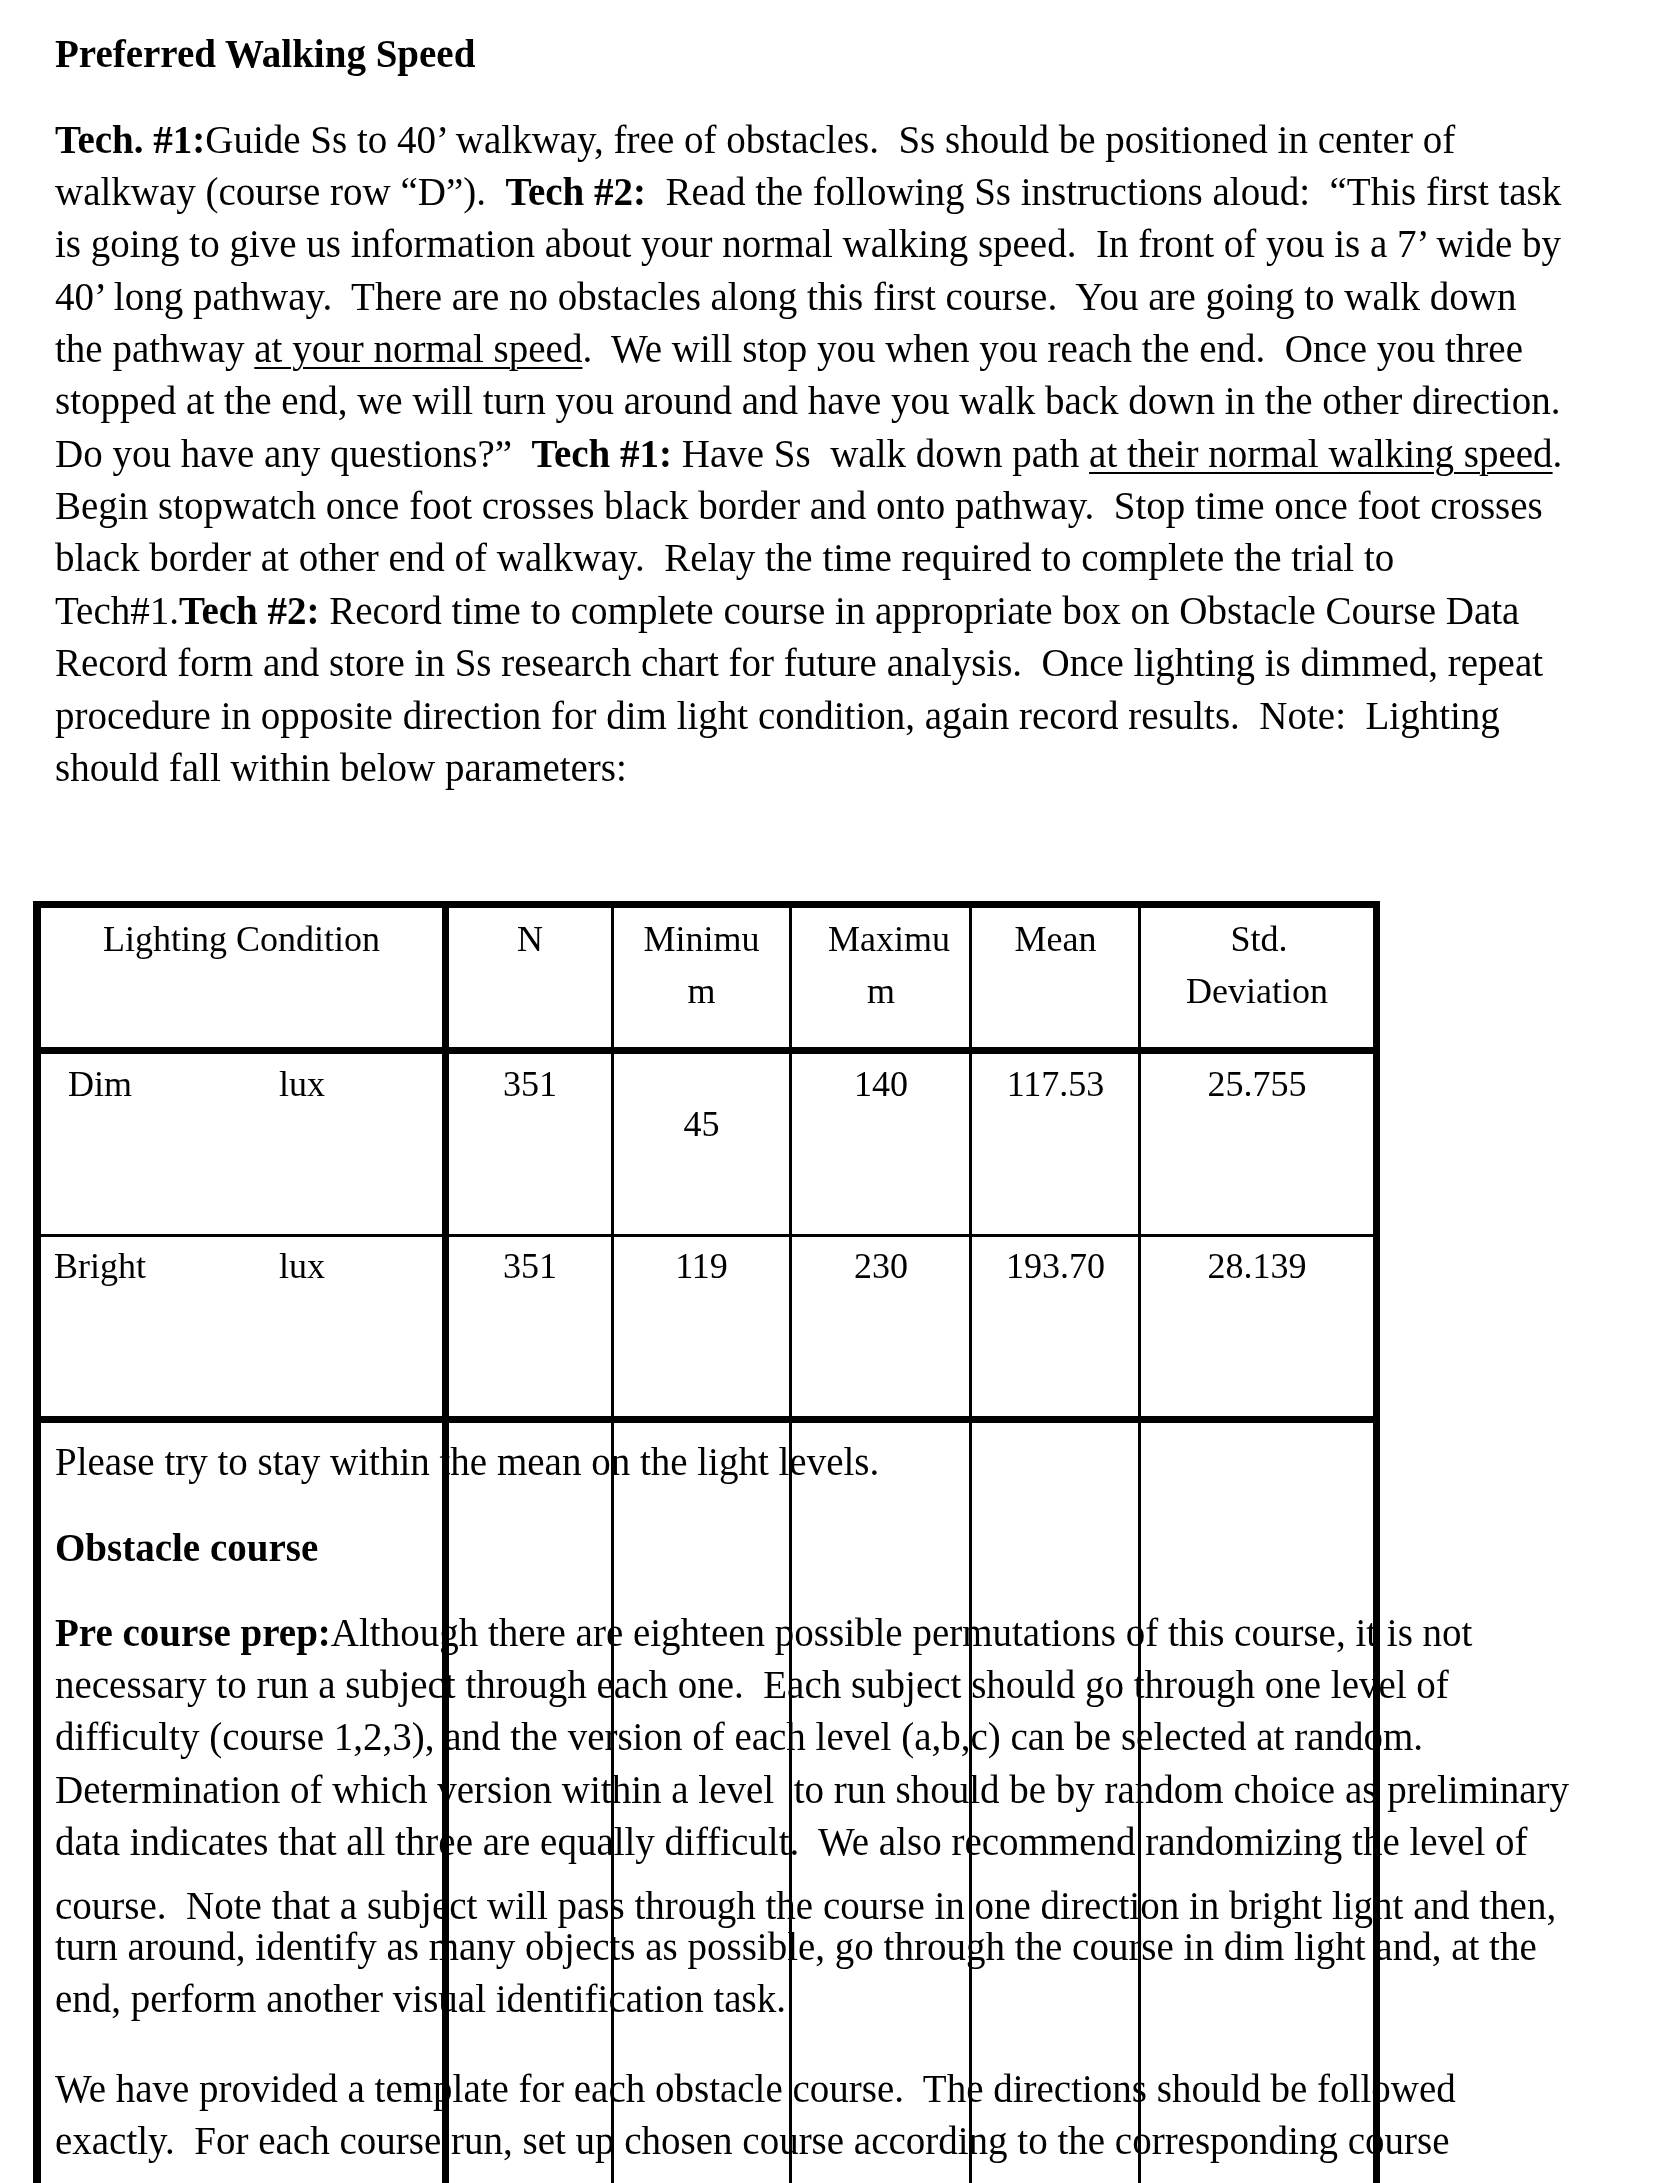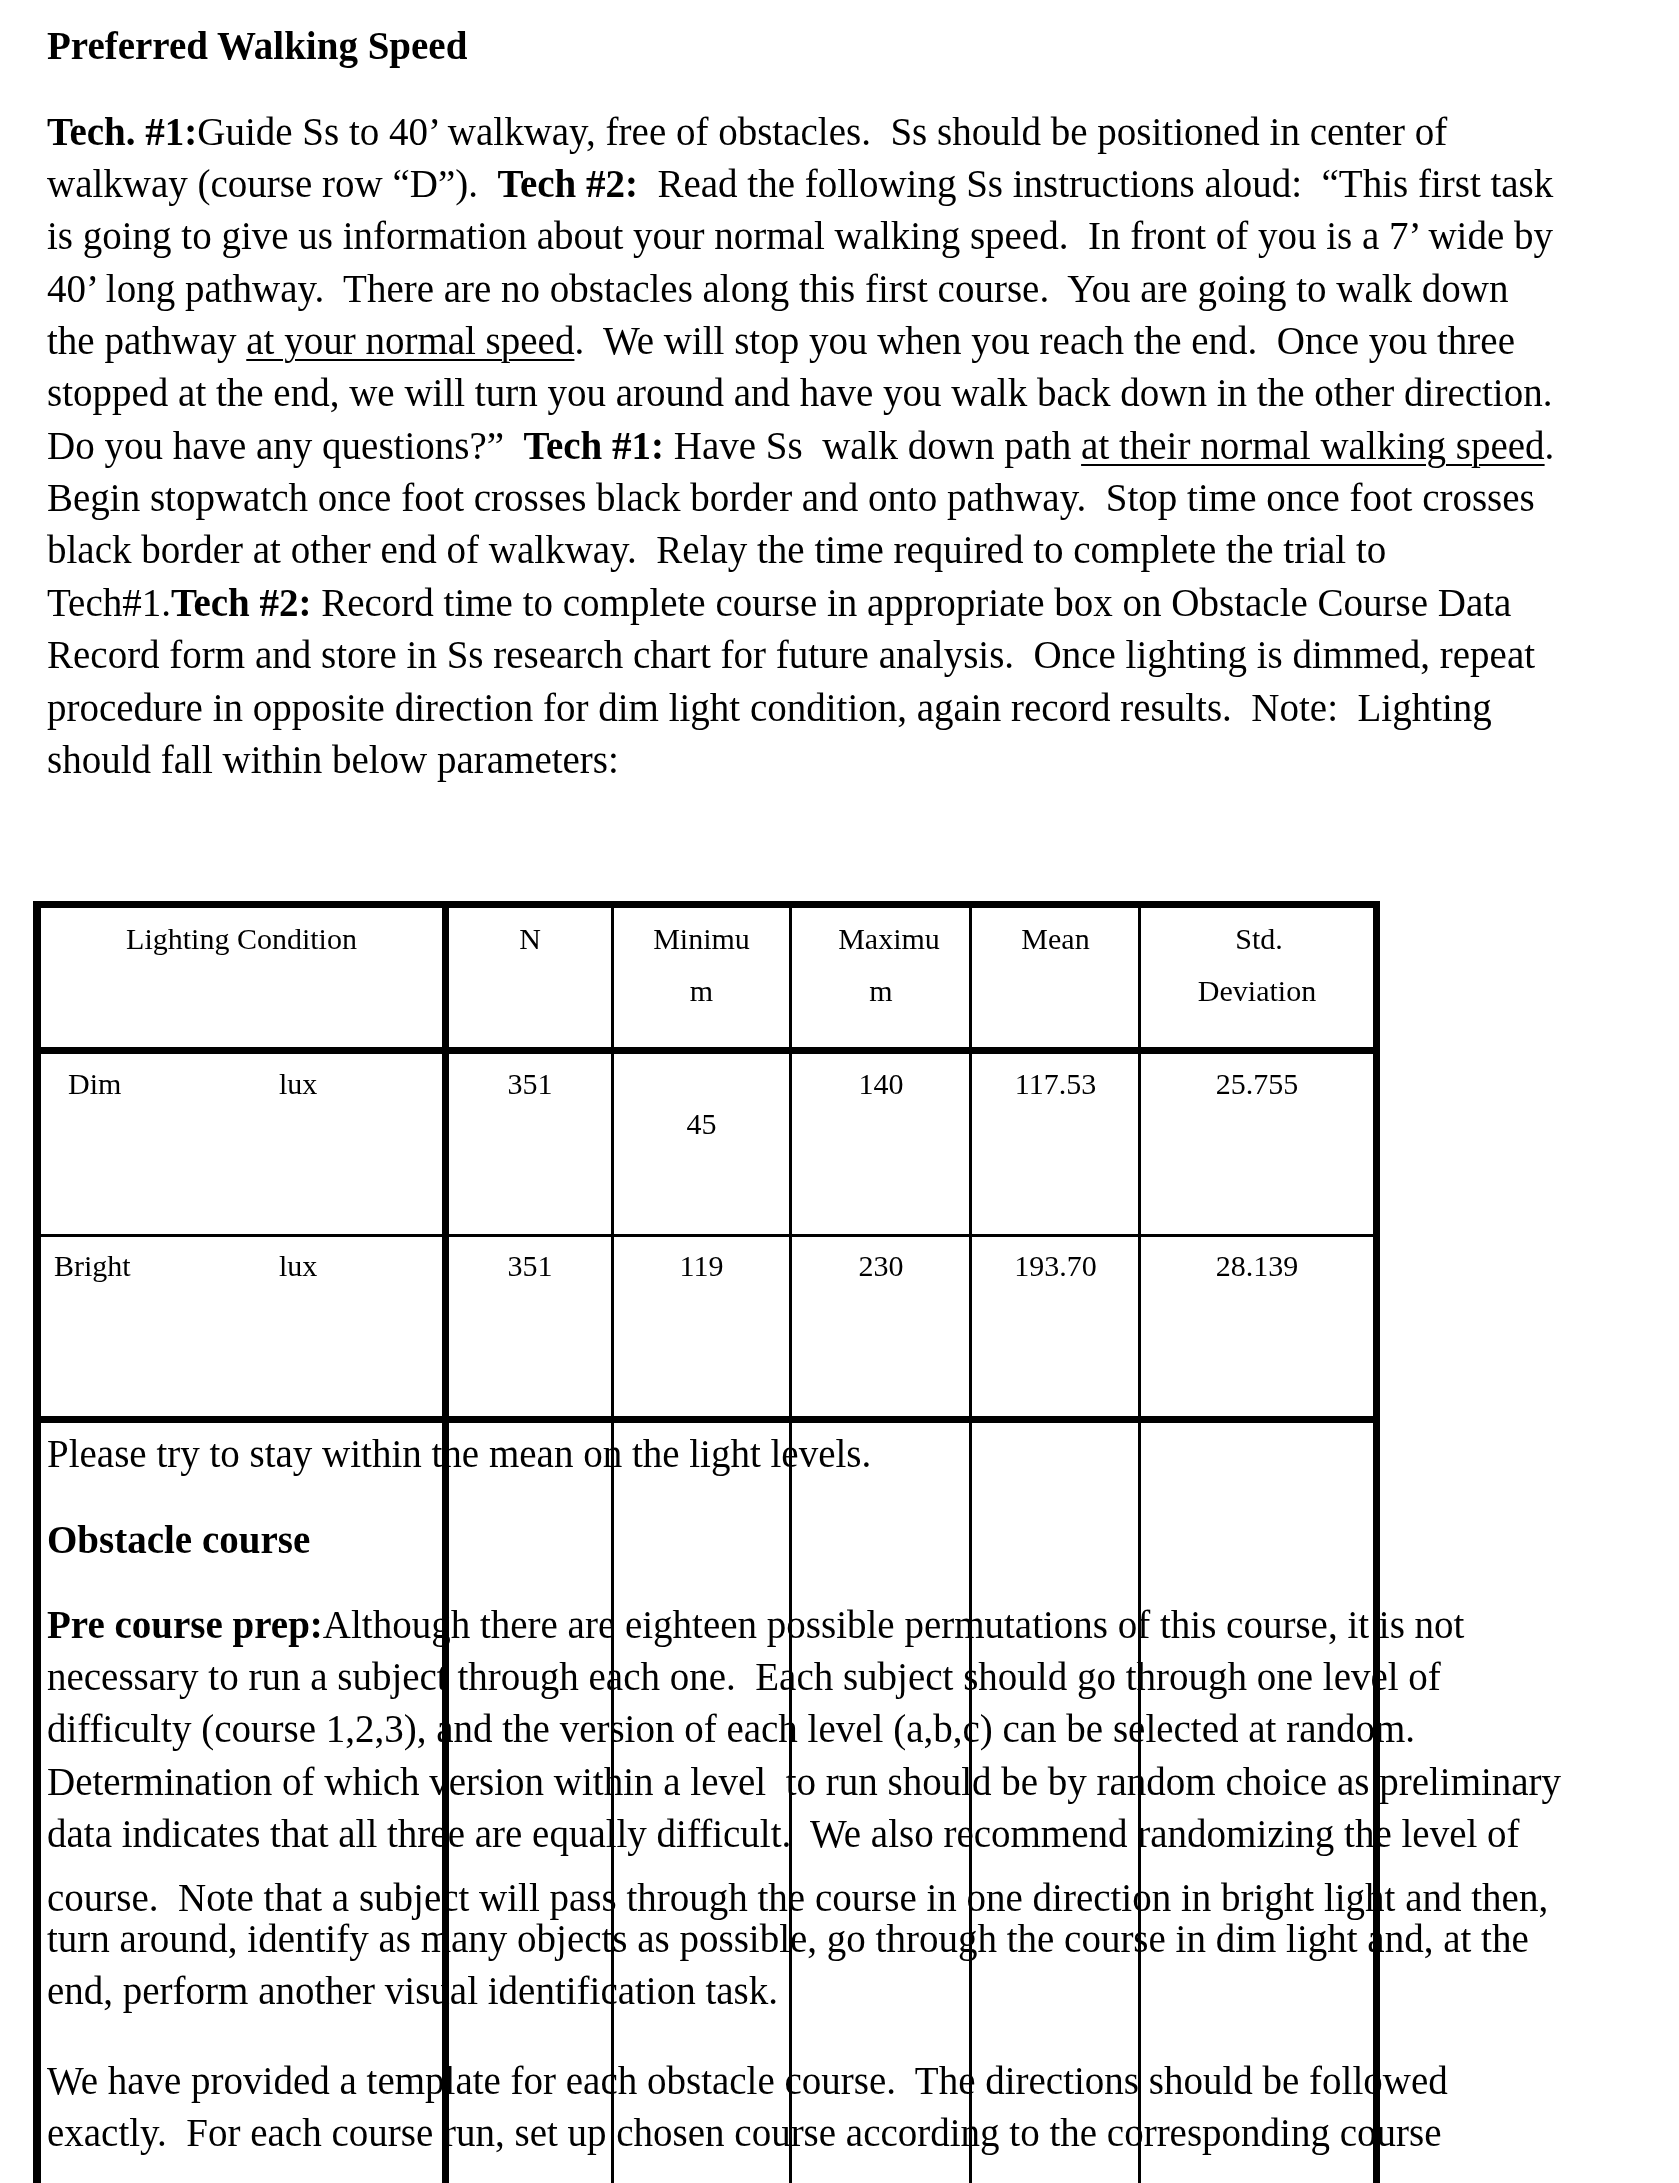--- a/index.html
+++ b/index.html
@@ -1,26 +1,26 @@
 <!DOCTYPE html>
 <html style="font-size:12.7px"><head>
 <meta charset="utf-8">
 <style>
   html, body { margin: 0; padding: 0; background: #ffffff; }
   body { width: 1679px; height: 2183px; position: relative; overflow: hidden;
          font-family: "Liberation Serif", "DejaVu Serif", serif; color: #000; }
   .ln { position: absolute; left: 39px; font-size: 39px; line-height: 52px; height: 52px;
-        white-space: pre; margin: 8px; }
+        white-space: pre; margin: 16px; }
   .b { font-weight: bold; }
   .u { text-decoration: underline; text-decoration-thickness: 2.4px; text-underline-offset: 4.8px; }
   .title { font-weight: bold; }
   
   .tbl { position: absolute; left: 0; top: 0; }
   .hl { position: absolute; background: #000; }
-  .cell { position: absolute; font-size: 30px; line-height: 52px; height: 52px; white-space: pre; text-align: center; }
+  .cell { position: absolute; font-size: 36px; line-height: 52px; height: 52px; white-space: pre; text-align: center; }
   .cell-left { text-align: left; }
 </style>
 </head>
 <body>
 
 <div class="ln title" style="top:12px;">Preferred Walking Speed</div>
 
 <div>
     <div class="ln" style="top: 98px;"><span class="b">Tech. #1:</span><span>Guide Ss to 40’ walkway, free of obstacles.  Ss should be positioned in center of</span></div>
     <div class="ln" style="top: 150px;"><span>walkway (course row “D”).  </span><span class="b">Tech #2:</span><span>  Read the following Ss instructions aloud:  “This first task</span></div>

